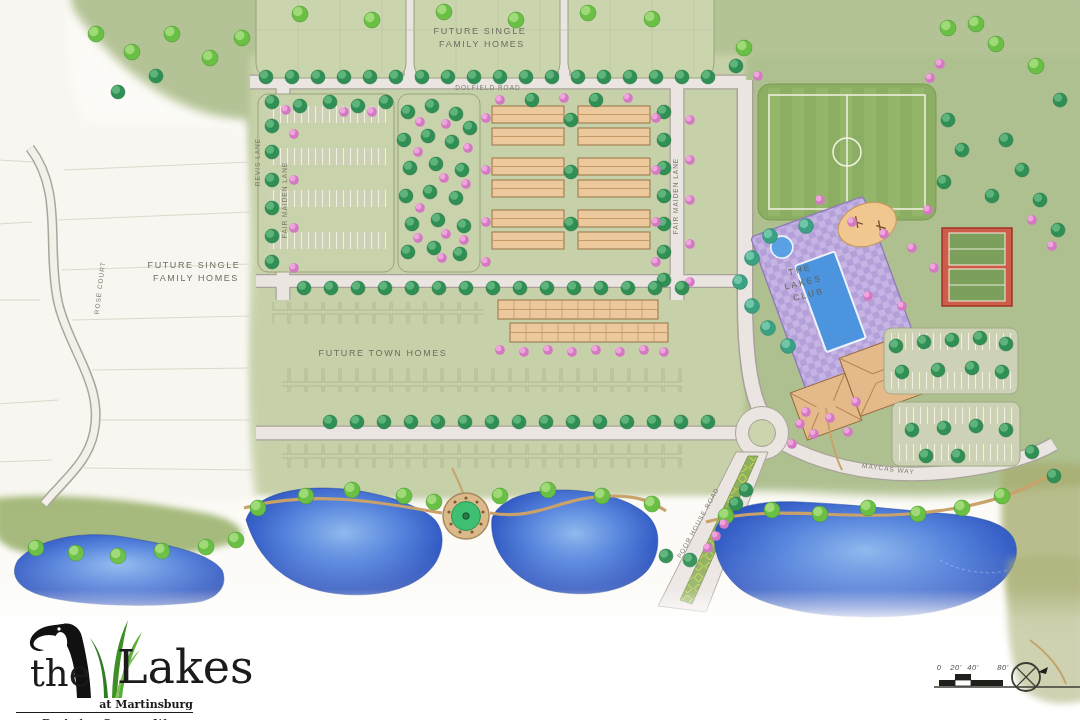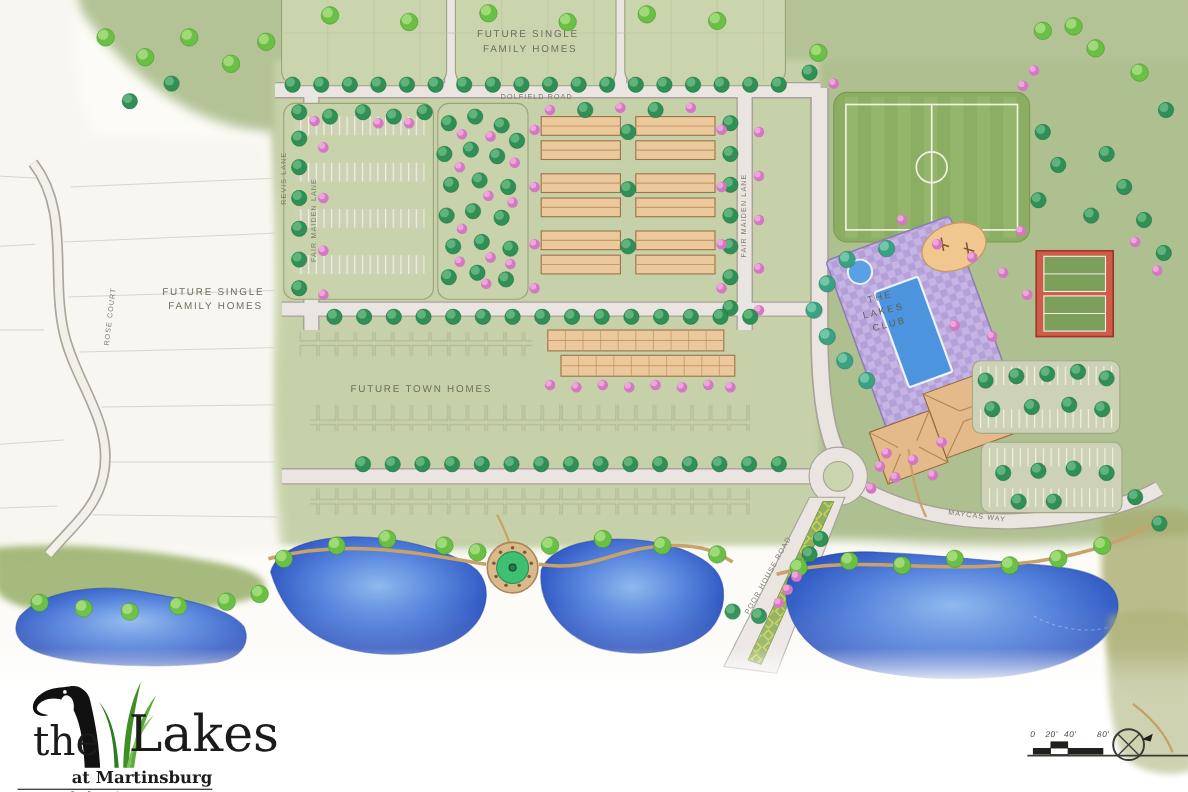--- a/index.html
+++ b/index.html
@@ -12,21 +12,21 @@
   .lbl-club{font-size:8.5px;letter-spacing:2.2px;fill:#5f5f52;}
   .scale-num{font-size:7.5px;font-style:italic;fill:#46463e;letter-spacing:.5px;}
   
   .logo{position:absolute;left:16px;top:602px;width:230px;height:114px;}
   .logo svg{position:static;}
   .logo-main{position:absolute;left:0;top:36px;width:220px;color:#1b1b1b;
              font-family:"DejaVu Serif","Liberation Serif",serif;}
   .logo-the{font-size:37px;position:absolute;left:14px;top:14px;}
   .logo-lakes{font-size:46px;position:absolute;left:101px;top:2px;}
   .logo-sub{position:absolute;left:0;top:60px;width:177px;text-align:right;
-            font-size:15px;font-weight:bold;border-bottom:1.6px solid #1b1b1b;
+            font-size:11px;font-weight:bold;border-bottom:1.6px solid #1b1b1b;
             padding-bottom:1px;}
   .logo-county{position:absolute;left:2px;top:79px;width:190px;text-align:center;
                font-size:12.5px;color:#222;}
 </style>
 </head>
 <body>
 
 <div class="stage">
 <svg width="1080" height="720" viewBox="0 0 1080 720">
   <defs>

